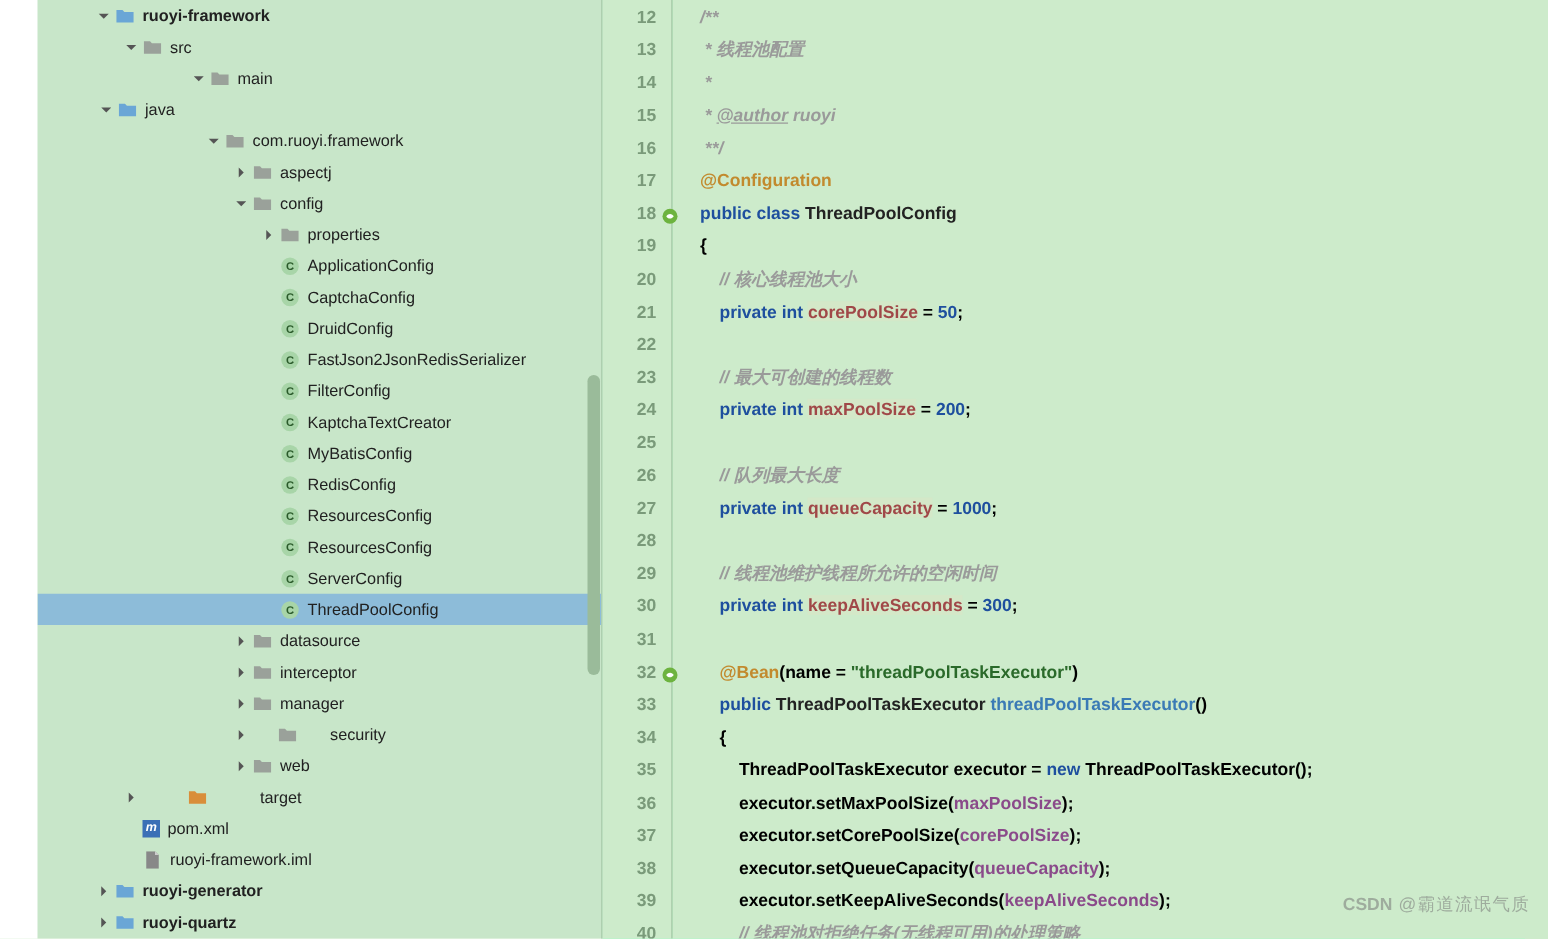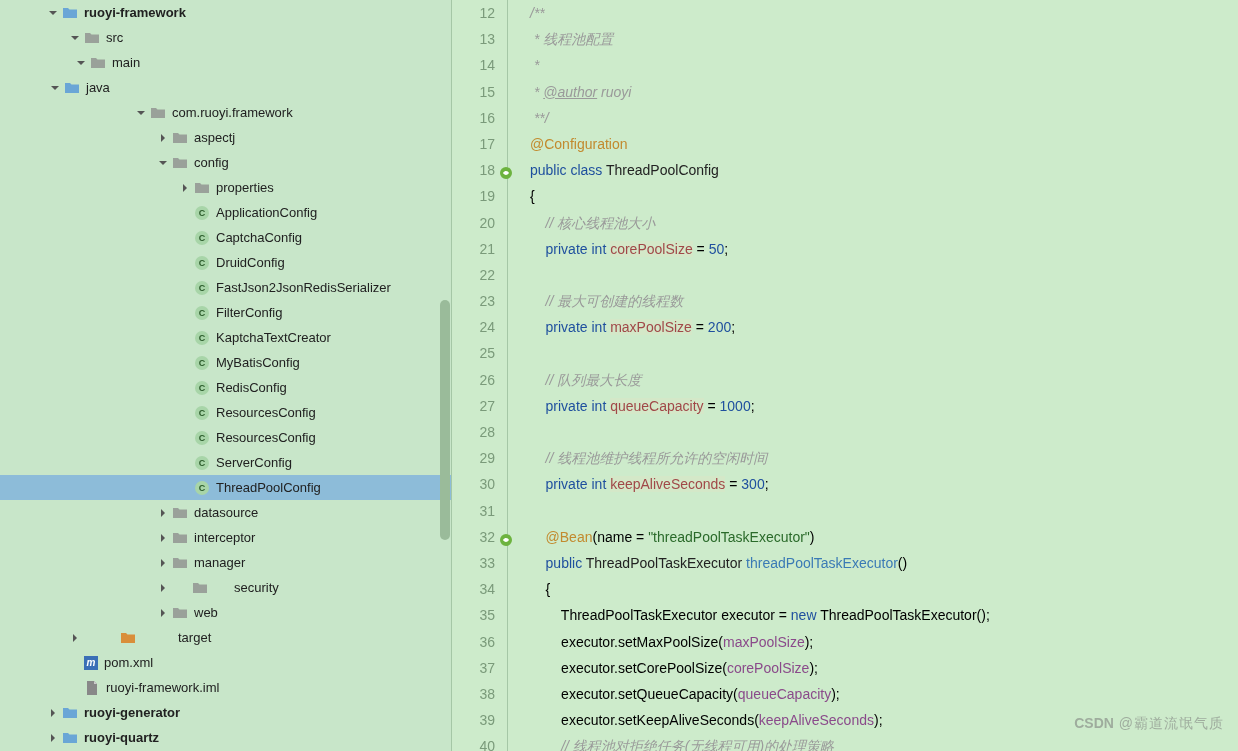--- a/index.html
+++ b/index.html
@@ -1,31 +1,31 @@
 <!DOCTYPE html>
 <html><head>
 <meta charset="utf-8">
 <style>
 * { margin: 0; padding: 0; box-sizing: border-box; font-family: "Segoe UI", "Microsoft YaHei", Arial, sans-serif; }
 body { display: flex; width: 1238px; height: 751px; overflow: hidden; background: #fff; font-size: 13px; }
-.project-tree { width: 452px; height: 100%; background: #c8e6c9; overflow-y: auto; position: relative; border-right: 1px solid #a5c7a6; }
+.project-tree { width: 452px; height: 100%; background: #c8e6c9; overflow-y: auto; position: relative; border-right: 1px solid #a5c7a6; margin-left: 30px; }
 .tree-item { display: flex; align-items: center; height: 25px; padding-left: 0; cursor: pointer; white-space: nowrap; color: #212121; }
 .tree-item.selected { background: #8dbcd9; }
 .chevron { width: 18px; height: 18px; display: inline-flex; align-items: center; justify-content: center; font-size: 10px; color: #555; }
 .tree-icon { width: 16px; height: 16px; margin-right: 6px; display: inline-flex; align-items: center; justify-content: center; font-size: 12px; }
 .folder-blue { color: #4a8bc5; }
 .folder-gray { color: #8a8a8a; }
 .folder-orange { color: #d98e3a; }
 .class-icon { background: #a8d5a8; border-radius: 50%; width: 14px; height: 14px; color: #2a5a2a; font-size: 9px; font-weight: bold; display: inline-flex; align-items: center; justify-content: center; }
 .file-icon { color: #7a7a7a; }
 .bold { font-weight: bold; }
 .tree-scrollbar { position: absolute; right: 1px; top: 300px; width: 10px; height: 240px; background: #9abb9a; border-radius: 5px; }
 
 .editor { flex: 1; height: 100%; display: flex; background: #cdebcb; overflow: hidden; font-family: "JetBrains Mono", Consolas, monospace; font-size: 14px; }
-.editor.diff-added { background: #86efac; }
+.editor.diff-added { background: #86efac; font-weight: bold; }
 .gutter { width: 56px; background: #cdebcb; border-right: 1px solid #a5c7a6; text-align: right; padding-right: 12px; color: #7a9a7a; position: relative; }
 .gutter-line { height: 26.2px; line-height: 26.2px; position: relative; }
 .gutter-icon { position: absolute; right: -18px; top: 5px; width: 14px; height: 14px; }
 .code-area { flex: 1; background: #cdebcb; padding-left: 22px; line-height: 26.2px; white-space: pre; overflow: hidden; }
 .code-line { height: 26.2px; }
 
 .c-comment { color: #9a9a9a; font-style: italic; }
 .c-keyword { color: #1e4f9e; }
 .c-field { color: #a04848; background: #d4e8c8; }
 .c-num { color: #1e4f9e; }
@@ -63,21 +63,21 @@
             <path fill="#555" d="M1 3l4 4 4-4z"></path>
           </svg>
         </span>
         <span class="tree-icon folder-gray">
           <svg width="14" height="12" viewBox="0 0 14 12">
             <path fill="#9aa19a" d="M0 1h5l1.5 1.5H14V11H0z"></path>
           </svg>
         </span>
         <span class="">src</span>
       </div>
-      <div class="tree-item" style="padding-left: 72px;">
+      <div class="tree-item" style="padding-left: 120px;">
         <span class="chevron">
           <svg width="10" height="10" viewBox="0 0 10 10">
             <path fill="#555" d="M1 3l4 4 4-4z"></path>
           </svg>
         </span>
         <span class="tree-icon folder-gray">
           <svg width="14" height="12" viewBox="0 0 14 12">
             <path fill="#9aa19a" d="M0 1h5l1.5 1.5H14V11H0z"></path>
           </svg>
         </span>

